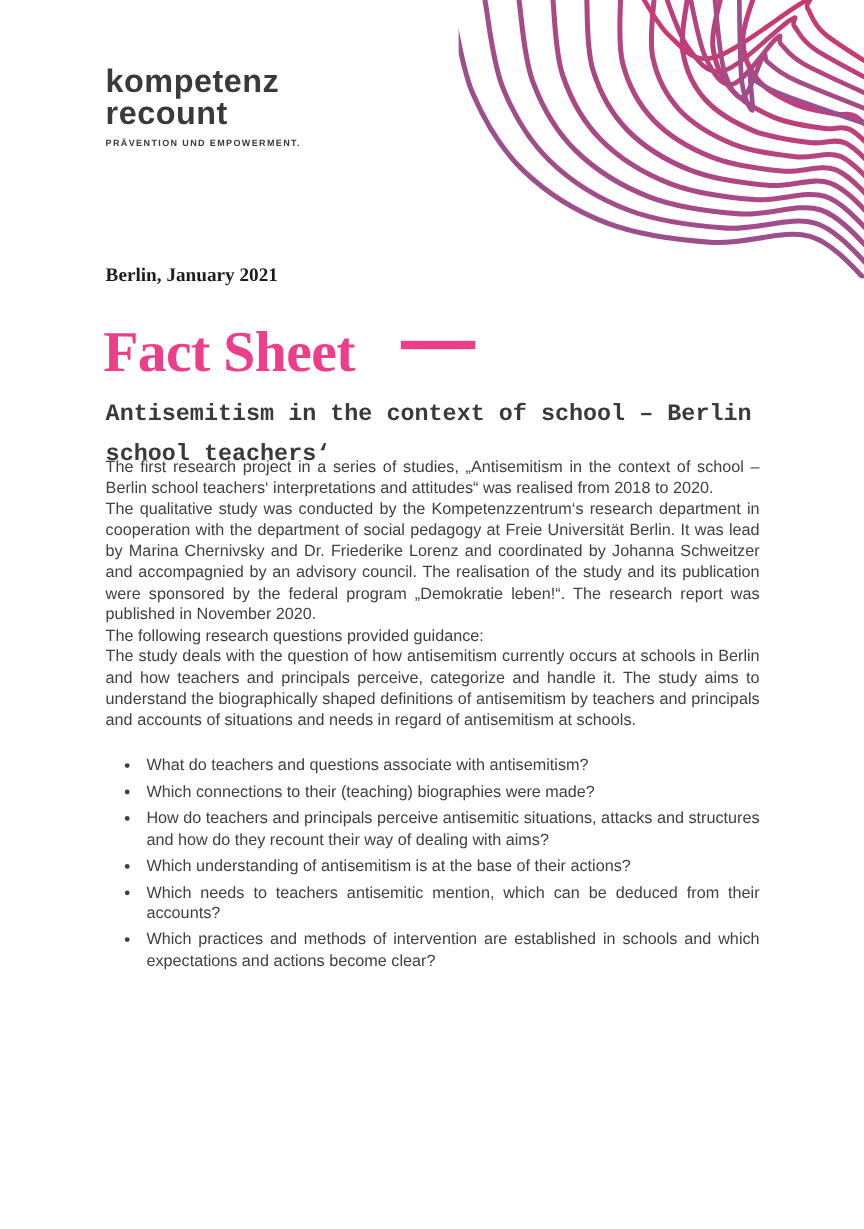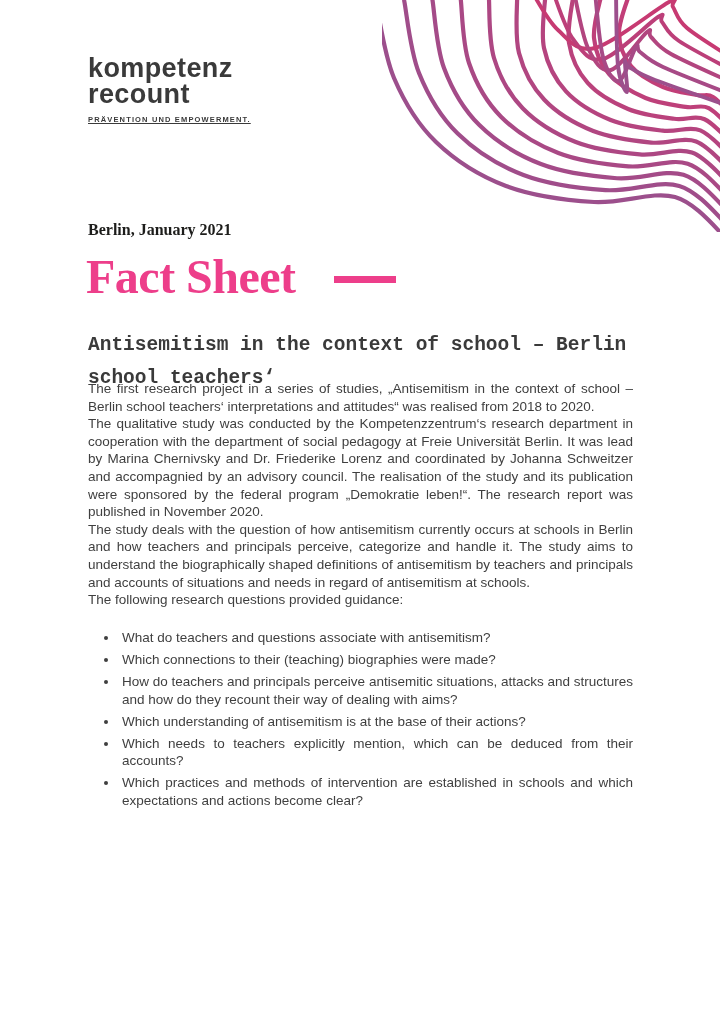--- a/index.html
+++ b/index.html
@@ -22,39 +22,40 @@
   .swirl svg { display:block; width:338px; height:232px; }
 
   
   .logo { position:absolute; left:88px; top:55px; }
   .logo-line {
     font-weight:bold; font-size:27px; line-height:26px;
     color:#3a3a3a; letter-spacing:0.4px;
   }
   .logo-tagline {
     margin-top:8px; font-size:7.5px; font-weight:bold;
-    letter-spacing:1.15px; color:#3a3a3a;text-decoration:underline;
+    letter-spacing:1.15px; color:#3a3a3a;
   }
 
   
   .date {
     position:absolute; left:88px; top:221px;
     font-family:"Liberation Serif", serif;
     font-weight:bold; font-size:16px; color:#1d1d1b;text-align:center;
   }
 
   
   .title-row {
     position:absolute; left:86px; top:251px;
     display:flex; align-items:center;
   }
   .page-title {
     font-family:"Liberation Serif", serif;
     font-weight:bold; font-size:48px; line-height:52px;
     letter-spacing:-0.5px;
+    margin-top:17px;
   }
   .title-dash {
     width:62px; height:7px; margin-left:38px; margin-top:4px;
   }
 
   
   .subtitle {
     position:absolute; left:88px; top:329px; width:580px;
     font-size:19.5px; font-weight:bold; color:#3a3a3a;
     line-height:33px;
@@ -116,26 +117,26 @@
     <div class="title-dash" style="background: rgb(237, 62, 138);"></div>
   </div>
 
   <div class="subtitle">
     <span>Antisemitism in the context of school – Berlin school teachers‘</span>
   </div>
 
   <div class="body-text">
     <p>The first research project in a series of studies, „Antisemitism in the context of school – Berlin school teachers‘ interpretations and attitudes“ was realised from 2018 to 2020.</p>
     <p>The qualitative study was conducted by the Kompetenzzentrum‘s research department in cooperation with the department of social pedagogy at Freie Universität Berlin. It was lead by Marina Chernivsky and Dr. Friederike Lorenz and coordinated by Johanna Schweitzer and accompagnied by an advisory council. The realisation of the study and its publication were sponsored by the federal program „Demokratie leben!“. The research report was published in November 2020.</p>
+    <p>The following research questions provided guidance:</p>
     <p>The study deals with the question of how antisemitism currently occurs at schools in Berlin and how teachers and principals perceive, categorize and handle it. The study aims to understand the biographically shaped definitions of antisemitism by teachers and principals and accounts of situations and needs in regard of antisemitism at schools.</p>
-    <p>The following research questions provided guidance:</p>
 
     <ul class="questions">
       <li>What do teachers and questions associate with antisemitism?</li>
       <li>Which connections to their (teaching) biographies were made?</li>
       <li>How do teachers and principals perceive antisemitic situations, attacks and structures and how do they recount their way of dealing with aims?</li>
       <li>Which understanding of antisemitism is at the base of their actions?</li>
-      <li>Which needs to teachers explicitly mention, which can be deduced from their accounts?</li>
+      <li>Which needs to teachers antisemitic mention, which can be deduced from their accounts?</li>
       <li>Which practices and methods of intervention are established in schools and which expectations and actions become clear?</li>
     </ul>
   </div>
 
 </div>
 
 </body></html>

